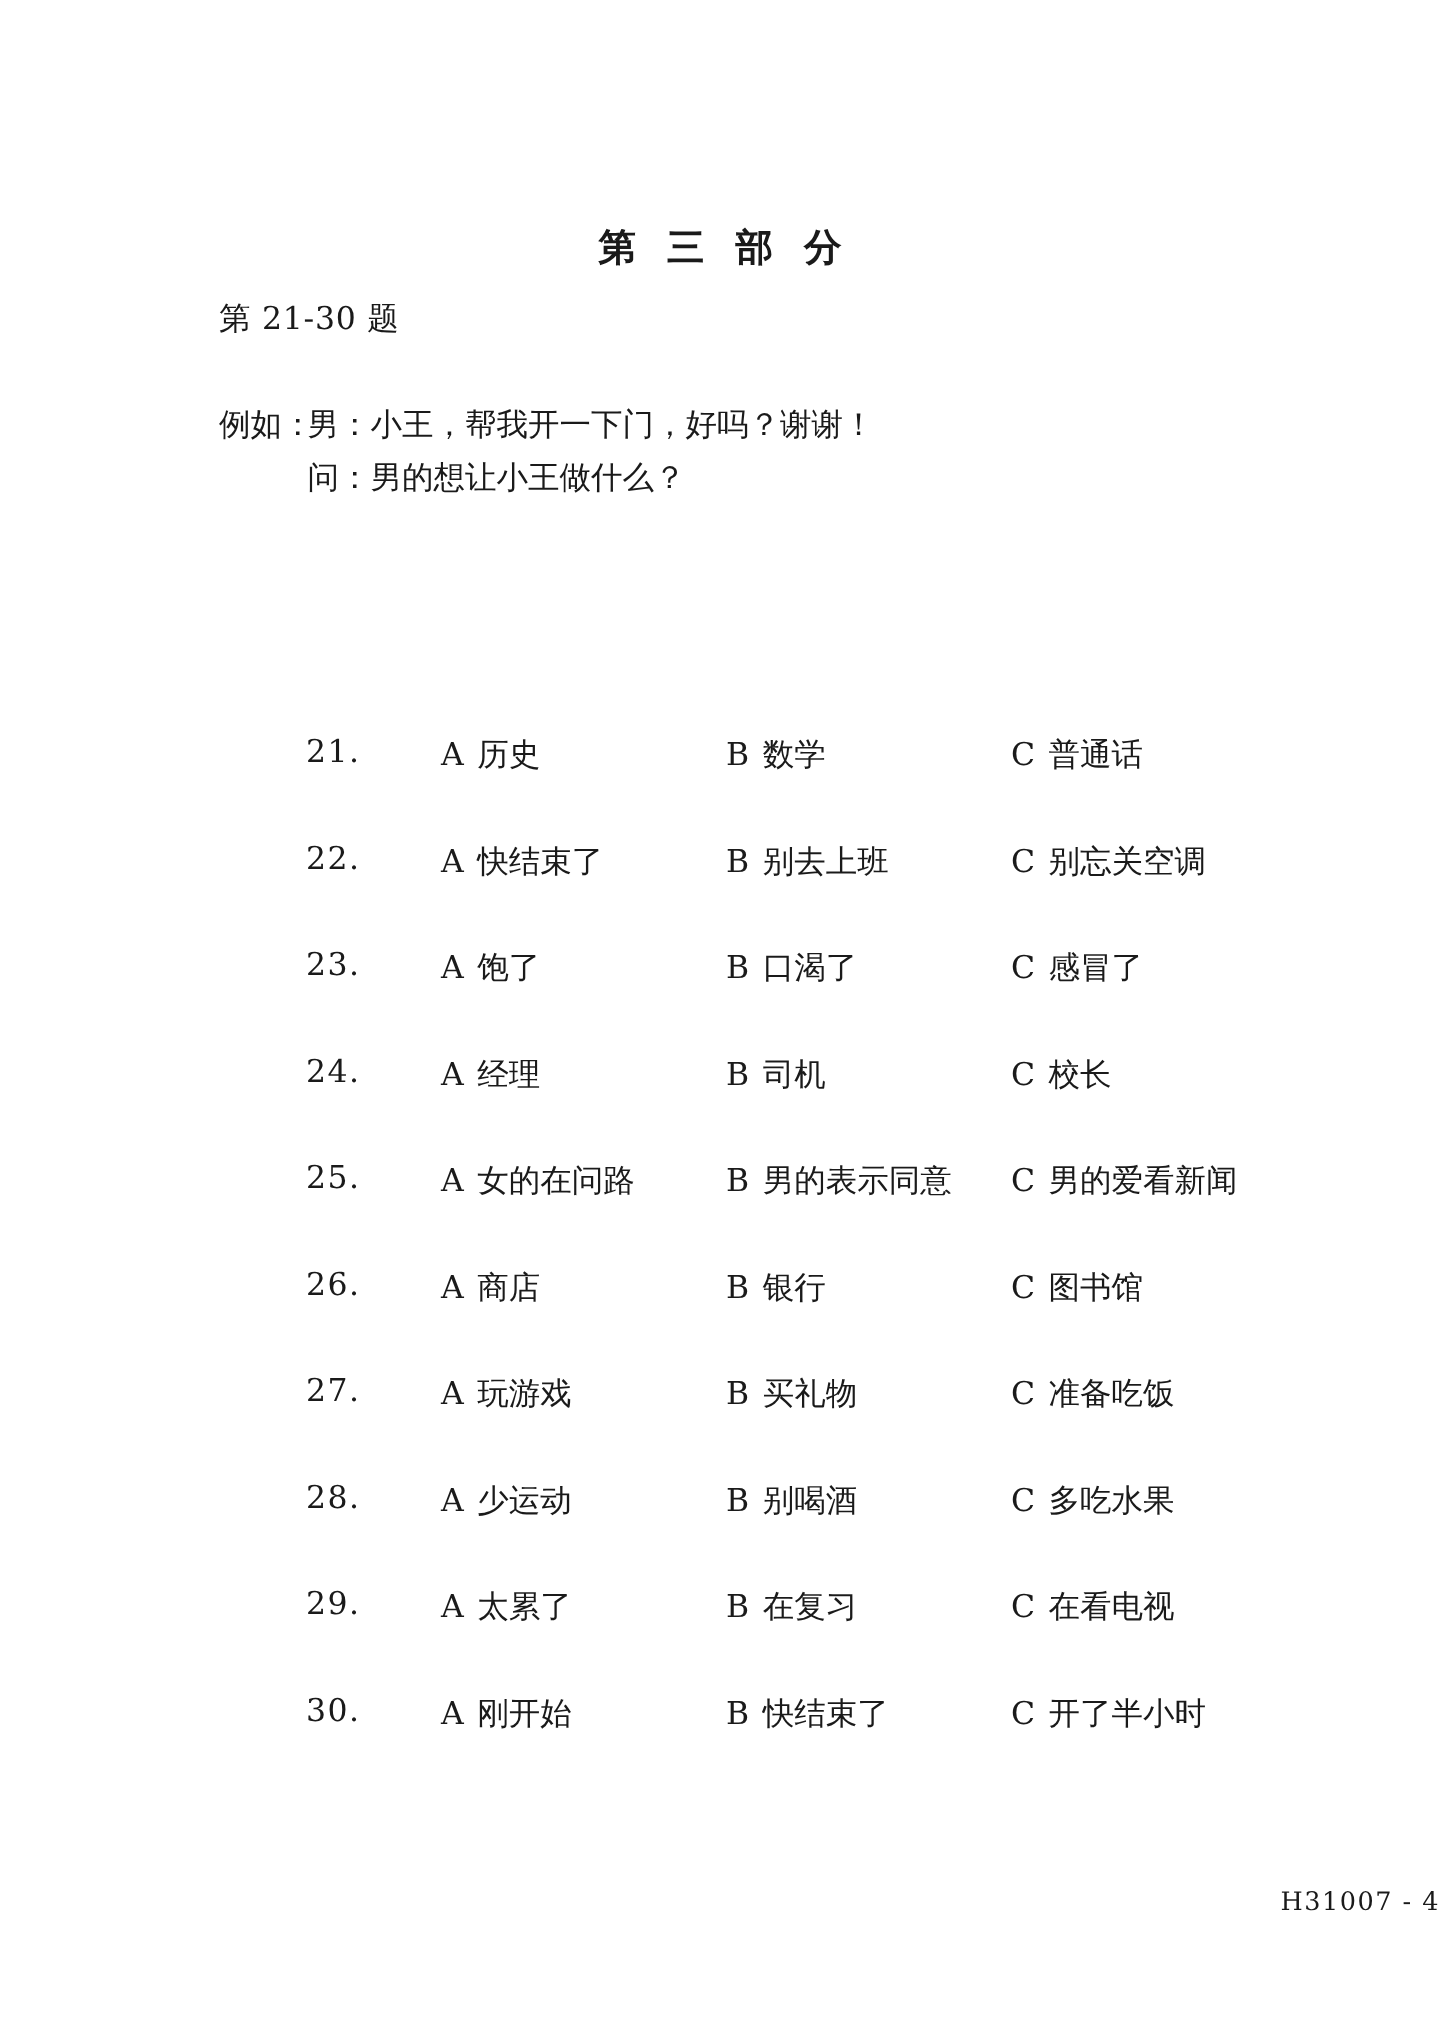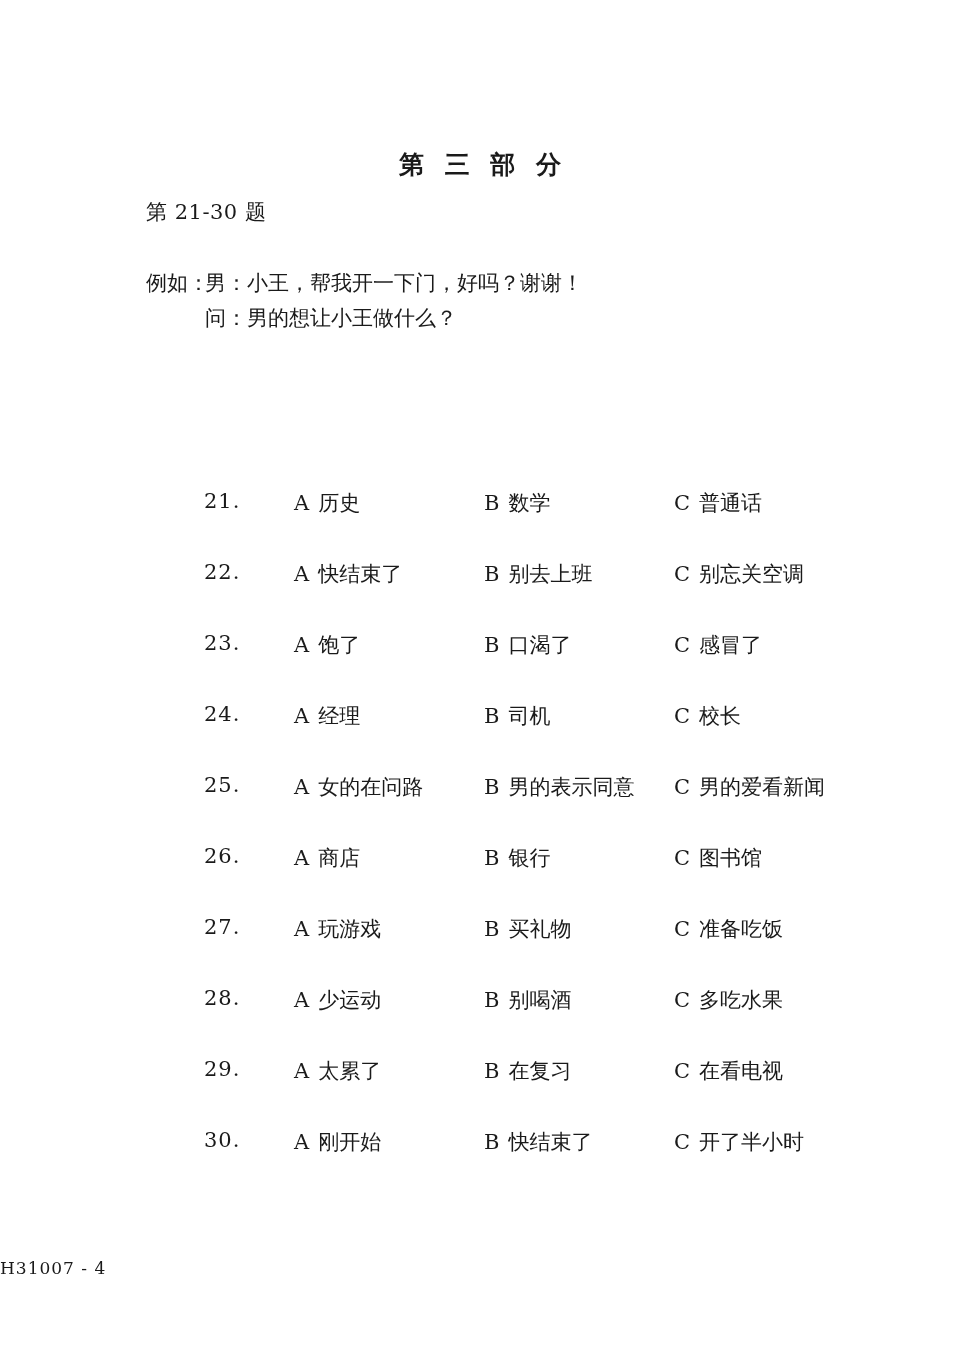--- a/index.html
+++ b/index.html
@@ -119,21 +119,21 @@
     font-family: "DejaVu Serif", "Liberation Serif", serif;
     letter-spacing: 1px;
   }
 
   
   .footer {
     position: absolute;
     top: 1258px;
     left: 0;
     width: 960px;
-    text-align: left;
+    text-align: right;
     font-size: 17px;
     letter-spacing: 1px;
     font-family: "DejaVu Serif", "Liberation Serif", serif;
   }
 </style>
 </head>
 <body>
 
 <div class="page">
 

